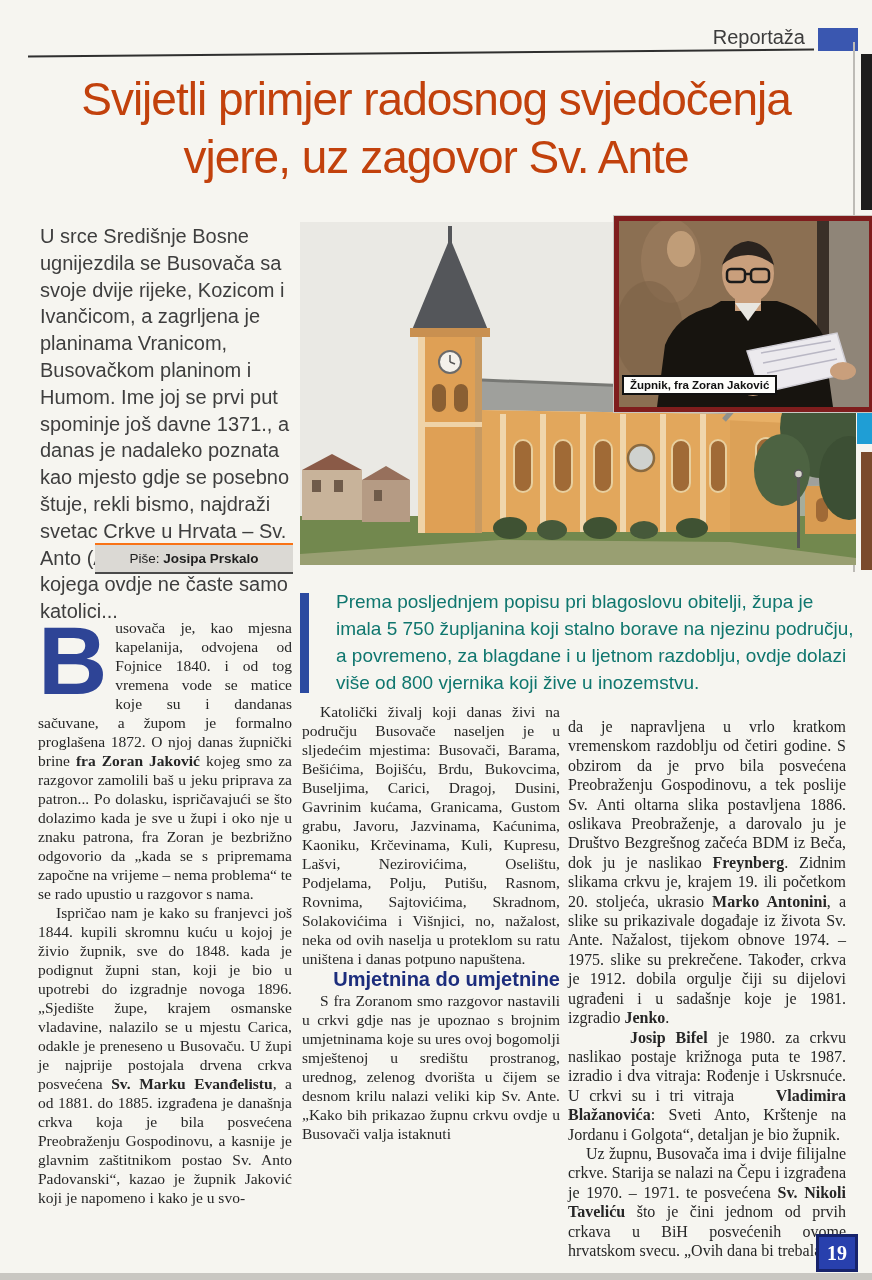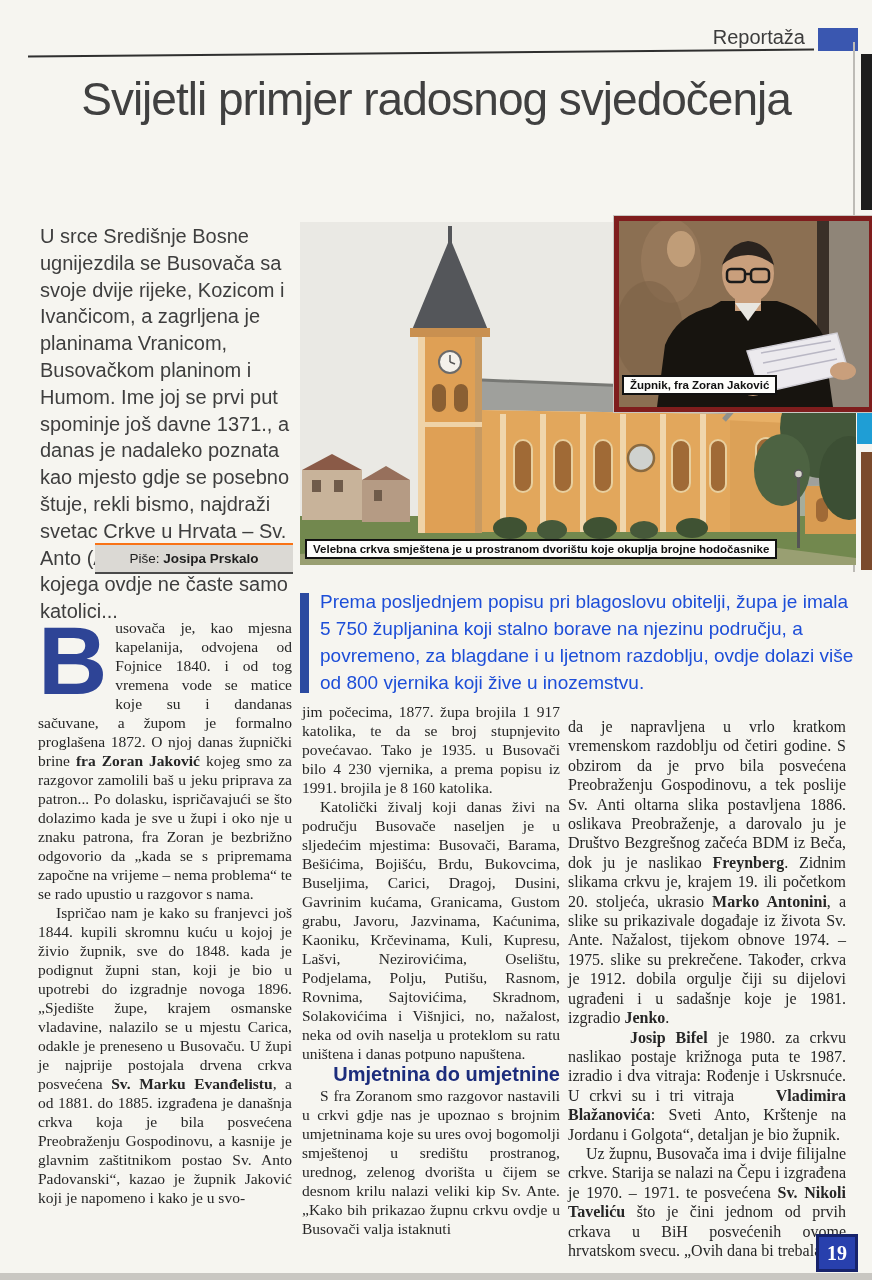--- a/index.html
+++ b/index.html
@@ -11,42 +11,42 @@
   .header-box{position:absolute;top:28px;left:818px;width:40px;height:23px;background:#3a57b0;}
   .header-rule{position:absolute;left:28px;top:52px;width:786px;height:2px;background:#2f2f2f;transform:rotate(-0.5deg);}
   
   .edge-line{position:absolute;left:853px;top:42px;width:2px;height:530px;background:#bdbbb6;}
   .edge-black{position:absolute;left:861px;top:54px;width:11px;height:156px;background:#1d1d1d;}
   .edge-cyan{position:absolute;left:857px;top:282px;width:15px;height:162px;background:#1f9ed5;}
   .edge-brown{position:absolute;left:861px;top:452px;width:11px;height:118px;background:#7b4a2c;}
   .bottom-edge{position:absolute;left:0;top:1273px;width:872px;height:7px;background:#c9c7c2;}
   
   .title{position:absolute;top:70px;left:28px;width:816px;text-align:center;
-        font-family:"Liberation Sans",sans-serif;color:#404040;font-size:46px;line-height:58px;letter-spacing:-1px;}
+        font-family:"Liberation Sans",sans-serif;color:#c2410c;font-size:46px;line-height:58px;letter-spacing:-1px;}
   
   .lead{position:absolute;top:223px;left:40px;width:254px;
         font-family:"Liberation Sans",sans-serif;font-size:20px;line-height:26.8px;color:#3e3e3e;}
   
   .byline{position:absolute;top:543px;left:95px;width:198px;height:27px;background:#dbd9d4;
         border-top:2px solid #f97316;border-bottom:2px solid #4a4a4a;text-align:center;
         font-family:"Liberation Sans",sans-serif;font-size:13.5px;line-height:27px;color:#1e1e1e;}
   .byline .author{font-weight:bold;}
   
   .church-photo{position:absolute;top:222px;left:300px;width:556px;height:343px;background:#eae9e4;}
   .photo-caption{position:absolute;background:#fdfdfb;border:2px solid #111;color:#111;
         font-family:"Liberation Sans",sans-serif;font-size:11.5px;font-weight:bold;
         padding:2px 6px;white-space:nowrap;}
   .church-caption{left:5px;bottom:6px;}
   .priest-photo{position:absolute;top:216px;left:614px;width:250px;height:186px;
         border:5px solid #7f1d1d;box-shadow:0 0 0 1px #c9c7c2;background:#701a75;}
   .priest-caption{left:3px;bottom:12px;}
   
   .pullquote{position:absolute;top:588px;left:300px;width:560px;}
   .pq-bar{position:absolute;left:0;top:5px;width:9px;height:100px;background:#2b4aa0;}
-  .pq-text{margin-left:20px;font-family:"Liberation Sans",sans-serif;font-size:19px;line-height:27px;color:#1d4ed8;}
+  .pq-text{margin-left:36px;font-family:"Liberation Sans",sans-serif;font-size:19px;line-height:27px;color:#0f766e;}
   
   .col{position:absolute;text-align:justify;overflow-wrap:break-word;}
   .col1{top:618px;left:38px;width:254px;font-size:15.5px;line-height:19px;}
   .col2{top:702px;left:302px;width:258px;font-size:15.5px;line-height:19px;}
   .col3{top:717px;left:568px;width:278px;font-size:16px;line-height:19.4px;}
   .col p{margin:0;}
   .col p.indent{text-indent:18px;}
   .subhead{font-family:"Liberation Sans",sans-serif;font-weight:bold;color:#1c2d7c;
         font-size:20px;line-height:23px;text-align:right;margin:11px 0 7px 0;text-indent:0;}
   .dropcap{float:left;font-family:"Liberation Sans",sans-serif;font-weight:bold;color:#2e4496;
@@ -69,20 +69,21 @@
   <div class="header-rule"></div>
 
   <div class="edge-line"></div>
   <div class="edge-black"></div>
   <div class="edge-cyan"></div>
   <div class="edge-brown"></div>
   <div class="bottom-edge"></div>
 
   <div class="title">
     <div>Svijetli primjer radosnog svjedočenja</div>
+    <div>vjere, uz zagovor Sv. Ante</div>
   </div>
 
   <div class="lead">U srce Središnje Bosne ugnijezdila se Busovača sa svoje dvije rijeke, Kozicom i Ivančicom, a zagrljena je planinama Vranicom, Busovačkom planinom i Humom. Ime joj se prvi put spominje još davne 1371., a danas je nadaleko poznata kao mjesto gdje se posebno štuje, rekli bismo, najdraži svetac Crkve u Hrvata – Sv. Anto (Antun) Padovanski, kojega ovdje ne časte samo katolici...</div>
 
   <div class="byline"><span>Piše: </span><span class="author">Josipa Prskalo</span></div>
 
   <div class="church-photo">
     <svg width="556" height="343" viewBox="0 0 556 343">
       <rect width="556" height="343" fill="#eae9e4"></rect>
       <path d="M300,268 Q400,240 470,250 L556,242 L556,300 L300,300 Z" fill="#8d9884" opacity="0.75"></path>
@@ -141,21 +142,20 @@
       <ellipse cx="344" cy="308" rx="14" ry="9" fill="#46593a"></ellipse>
       <ellipse cx="392" cy="306" rx="16" ry="10" fill="#3f5233"></ellipse>
 
       <ellipse cx="520" cy="206" rx="40" ry="50" fill="#43573a"></ellipse>
       <ellipse cx="482" cy="248" rx="28" ry="36" fill="#4d6342"></ellipse>
       <ellipse cx="549" cy="256" rx="30" ry="42" fill="#3c4f34"></ellipse>
 
       <rect x="497" y="254" width="3" height="72" fill="#555"></rect>
       <circle cx="498.5" cy="252" r="4" fill="#d8d6cf" stroke="#555" stroke-width="1.5"></circle>
     </svg>
-    <div class="photo-caption church-caption">Velebna crkva smještena je u prostranom dvorištu koje okuplja brojne hodočasnike</div>
   </div>
 
   <div class="priest-photo">
     <svg width="250" height="186" viewBox="0 0 250 186">
       <rect width="250" height="186" fill="#8b6f52"></rect>
       <ellipse cx="52" cy="40" rx="30" ry="42" fill="#a08060" opacity="0.55"></ellipse>
       <ellipse cx="62" cy="28" rx="14" ry="18" fill="#c8a37e" opacity="0.85"></ellipse>
       <ellipse cx="30" cy="110" rx="34" ry="50" fill="#7d6248" opacity="0.6"></ellipse>
       <rect x="198" y="0" width="12" height="186" fill="#3a3028"></rect>
       <rect x="210" y="0" width="40" height="186" fill="#8f8578"></rect>
@@ -183,21 +183,20 @@
     <div class="pq-bar"></div>
     <div class="pq-text">Prema posljednjem popisu pri blagoslovu obitelji, župa je imala 5 750 župljanina koji stalno borave na njezinu području, a povremeno, za blagdane i u ljetnom razdoblju, ovdje dolazi više od 800 vjernika koji žive u inozemstvu.</div>
   </div>
 
   <div class="col col1">
     <p><span class="dropcap">B</span><span><span>usovača je, kao mjesna kapelanija, odvojena od Fojnice 1840. i od tog vremena vode se matice koje su i dandanas sačuvane, a župom je formalno proglašena 1872. O njoj danas župnički brine </span><span style="font-weight: bold;">fra Zoran Jaković</span><span> kojeg smo za razgovor zamolili baš u jeku priprava za patron... Po dolasku, ispričavajući se što dolazimo kada je sve u župi i oko nje u znaku patrona, fra Zoran je bezbrižno odgovorio da „kada se s pripremama započne na vrijeme – nema problema“ te se rado upustio u razgovor s nama.</span></span></p>
     <p class="indent"><span>Ispričao nam je kako su franjevci još 1844. kupili skromnu kuću u kojoj je živio župnik, sve do 1848. kada je podignut župni stan, koji je bio u upotrebi do izgradnje novoga 1896. „Sjedište župe, krajem osmanske vladavine, nalazilo se u mjestu Carica, odakle je preneseno u Busovaču. U župi je najprije postojala drvena crkva posvećena </span><span style="font-weight: bold;">Sv. Marku Evanđelistu</span><span>, a od 1881. do 1885. izgrađena je današnja crkva koja je bila posvećena Preobraženju Gospodinovu, a kasnije je glavnim zaštitnikom postao Sv. Anto Padovanski“, kazao je župnik Jaković koji je napomeno i kako je u svo-</span></p>
   </div>
 
   <div class="col col2">
-    <p><span>jim počecima, 1877. župa brojila 1 917 katolika, te da se broj stupnjevito povećavao. Tako je 1935. u Busovači bilo 4 230 vjernika, a prema popisu iz 1991. brojila je 8 160 katolika.</span></p>
     <p class="indent"><span>Katolički živalj koji danas živi na području Busovače naseljen je u sljedećim mjestima: Busovači, Barama, Bešićima, Bojišću, Brdu, Bukovcima, Buseljima, Carici, Dragoj, Dusini, Gavrinim kućama, Granicama, Gustom grabu, Javoru, Jazvinama, Kaćunima, Kaoniku, Krčevinama, Kuli, Kupresu, Lašvi, Nezirovićima, Oselištu, Podjelama, Polju, Putišu, Rasnom, Rovnima, Sajtovićima, Skradnom, Solakovićima i Višnjici, no, nažalost, neka od ovih naselja u proteklom su ratu uništena i danas potpuno napuštena.</span></p>
     <p class="subhead">Umjetnina do umjetnine</p>
     <p class="indent"><span>S fra Zoranom smo razgovor nastavili u crkvi gdje nas je upoznao s brojnim umjetninama koje su ures ovoj bogomolji smještenoj u središtu prostranog, urednog, zelenog dvorišta u čijem se desnom krilu nalazi veliki kip Sv. Ante. „Kako bih prikazao župnu crkvu ovdje u Busovači valja istaknuti</span></p>
   </div>
 
   <div class="col col3">
     <p><span>da je napravljena u vrlo kratkom vremenskom razdoblju od četiri godine. S obzirom da je prvo bila posvećena Preobraženju Gospodinovu, a tek poslije Sv. Anti oltarna slika postavljena 1886. oslikava Preobraženje, a darovalo ju je Društvo Bezgrešnog začeća BDM iz Beča, dok ju je naslikao </span><span style="font-weight: bold;">Freynberg</span><span>. Zidnim slikama crkvu je, krajem 19. ili početkom 20. stoljeća, ukrasio </span><span style="font-weight: bold;">Marko Antonini</span><span>, a slike su prikazivale događaje iz života Sv. Ante. Nažalost, tijekom obnove 1974. – 1975. slike su prekrečene. Također, crkva je 1912. dobila orgulje čiji su dijelovi ugrađeni i u sadašnje koje je 1981. izgradio </span><span style="font-weight: bold;">Jenko</span><span>.</span></p>
     <p class="indent"><span style="font-weight: bold; margin-left: 44px;">Josip Bifel</span><span> je 1980. za crkvu naslikao postaje križnoga puta te 1987. izradio i dva vitraja: Rođenje i Uskrsnuće. U crkvi su i tri vitraja </span><span style="font-weight: bold; margin-left: 32px;">Vladimira Blažanovića</span><span>: Sveti Anto, Krštenje na Jordanu i Golgota“, detaljan je bio župnik.</span></p>
     <p class="indent"><span>Uz župnu, Busovača ima i dvije filijalne crkve. Starija se nalazi na Čepu i izgrađena je 1970. – 1971. te posvećena </span><span style="font-weight: bold;">Sv. Nikoli Taveliću</span><span> što je čini jednom od prvih crkava u BiH posvećenih ovome hrvatskom svecu. „Ovih dana bi trebala</span></p>
   </div>

